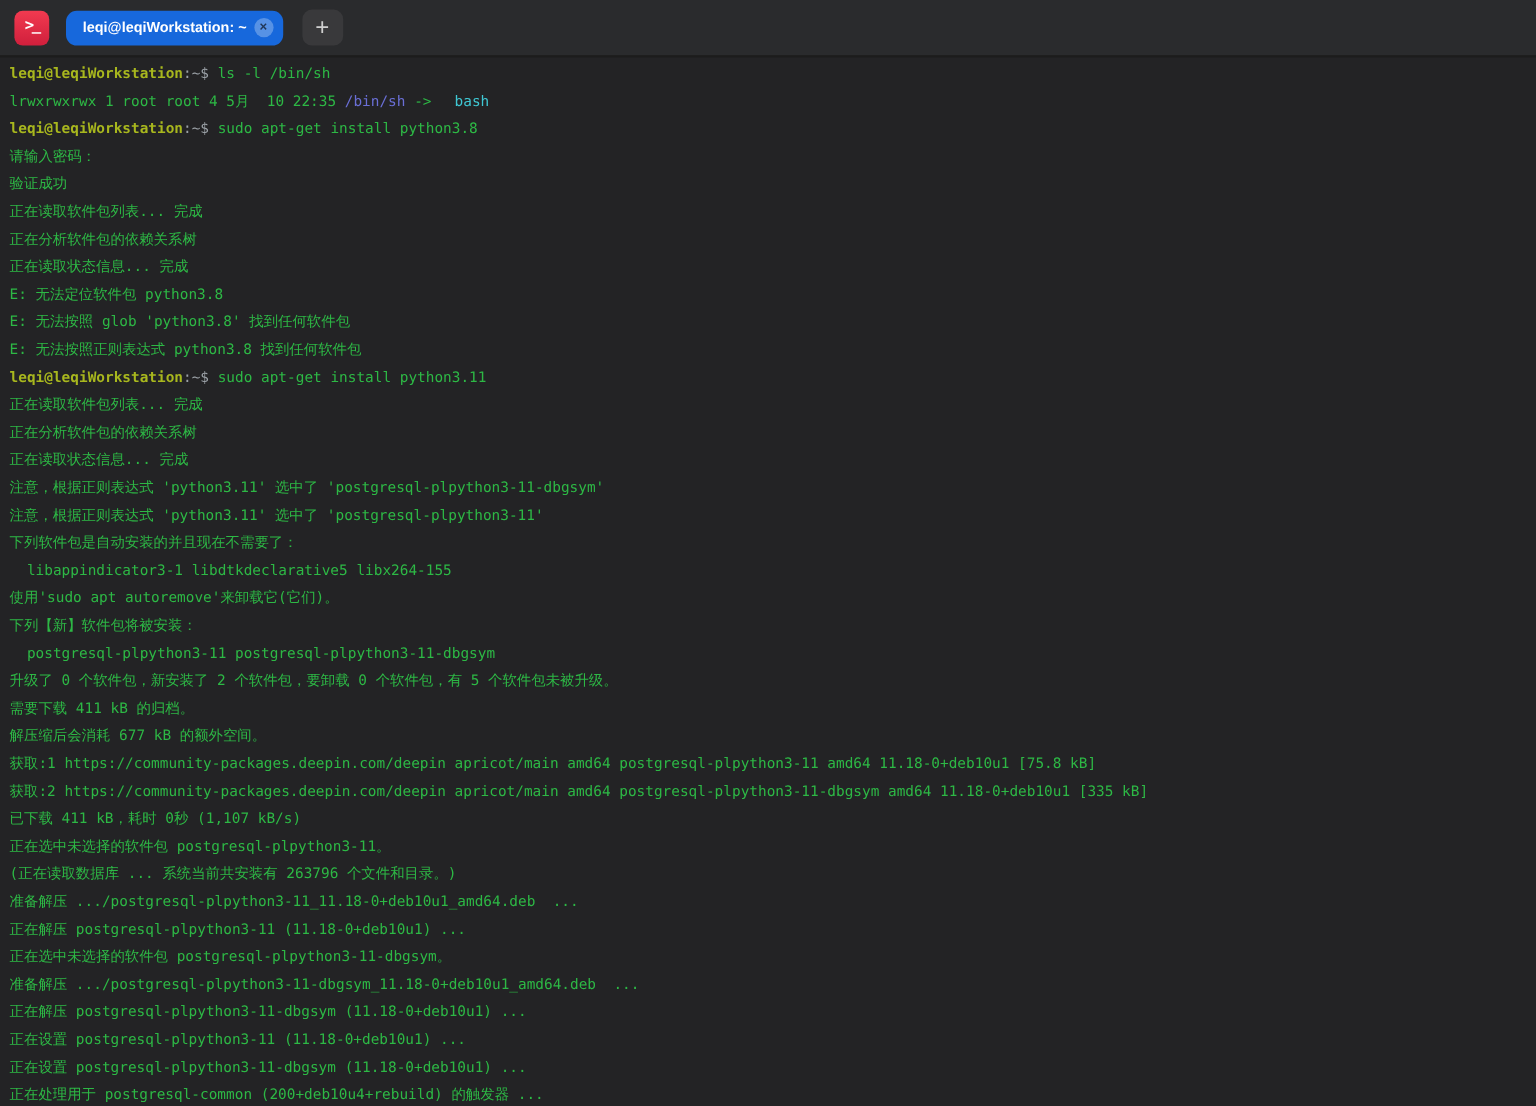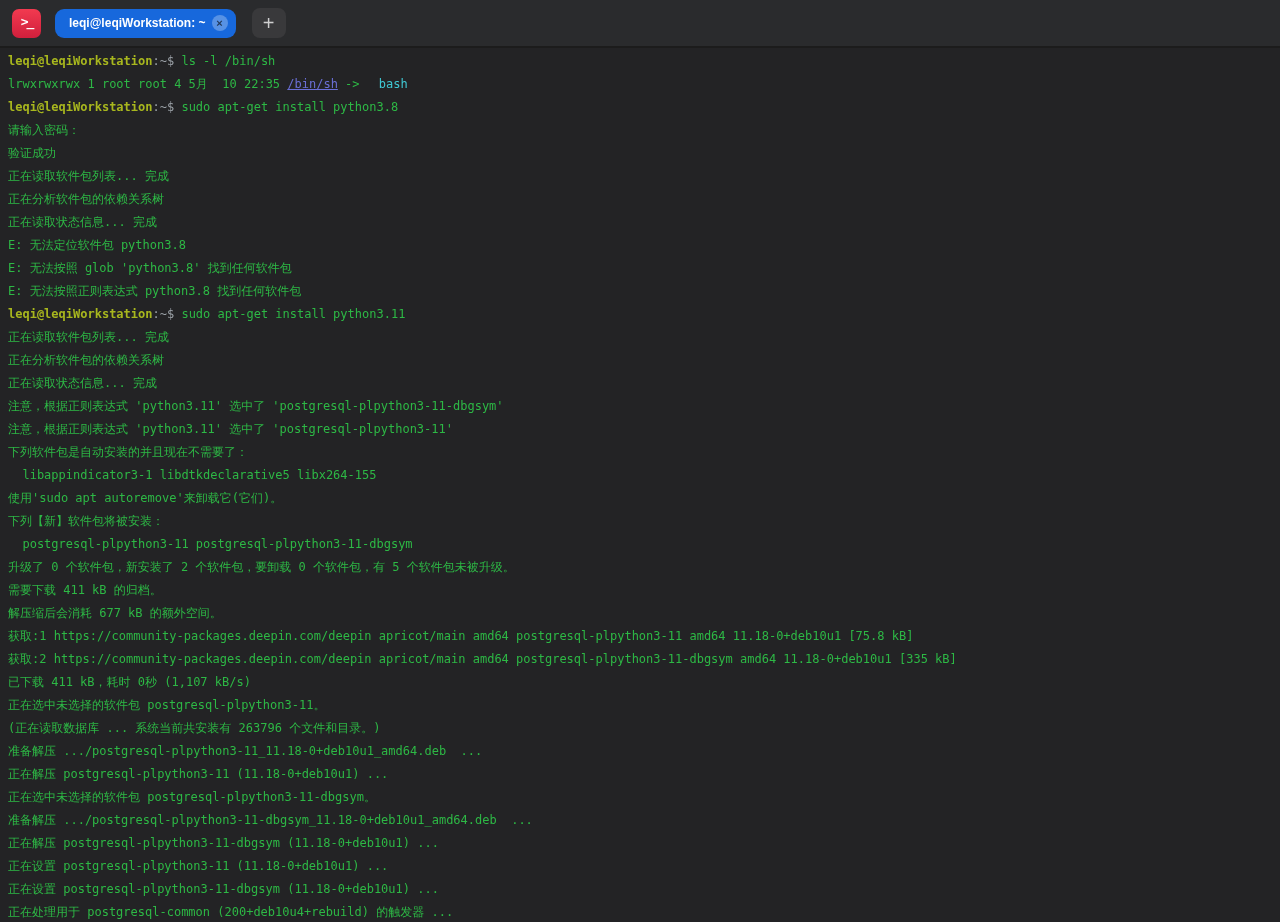--- a/index.html
+++ b/index.html
@@ -78,21 +78,21 @@
     padding: 2px 8px 0 8px;
     overflow: hidden;
     white-space: pre;
     font-size: 12px;
     line-height: 23px;
   }
   .t-line { height: 23px; white-space: pre; }
   .seg-prompt { color: var(--prompt_yellow, #a8b71e); font-weight: bold; }
   .seg-plain  { color: var(--plain_gray, #9aa0a6); }
   .seg-green  { color: var(--green, #2db845); }
-  .seg-link   { color: var(--symlink_blue, #6a6fd6); text-decoration: underline; }
+  .seg-link   { color: var(--symlink_blue, #6a6fd6); }
   .seg-cyan   { color: var(--cyan, #3fc8d4); margin-left: 12px; }
 </style>
 </head>
 <body>
 
 <div class="window">
   <div class="tabbar">
     <div class="appicon">&gt;_</div>
     <div class="tab">
       <span class="tab-title">leqi@leqiWorkstation: ~</span>

